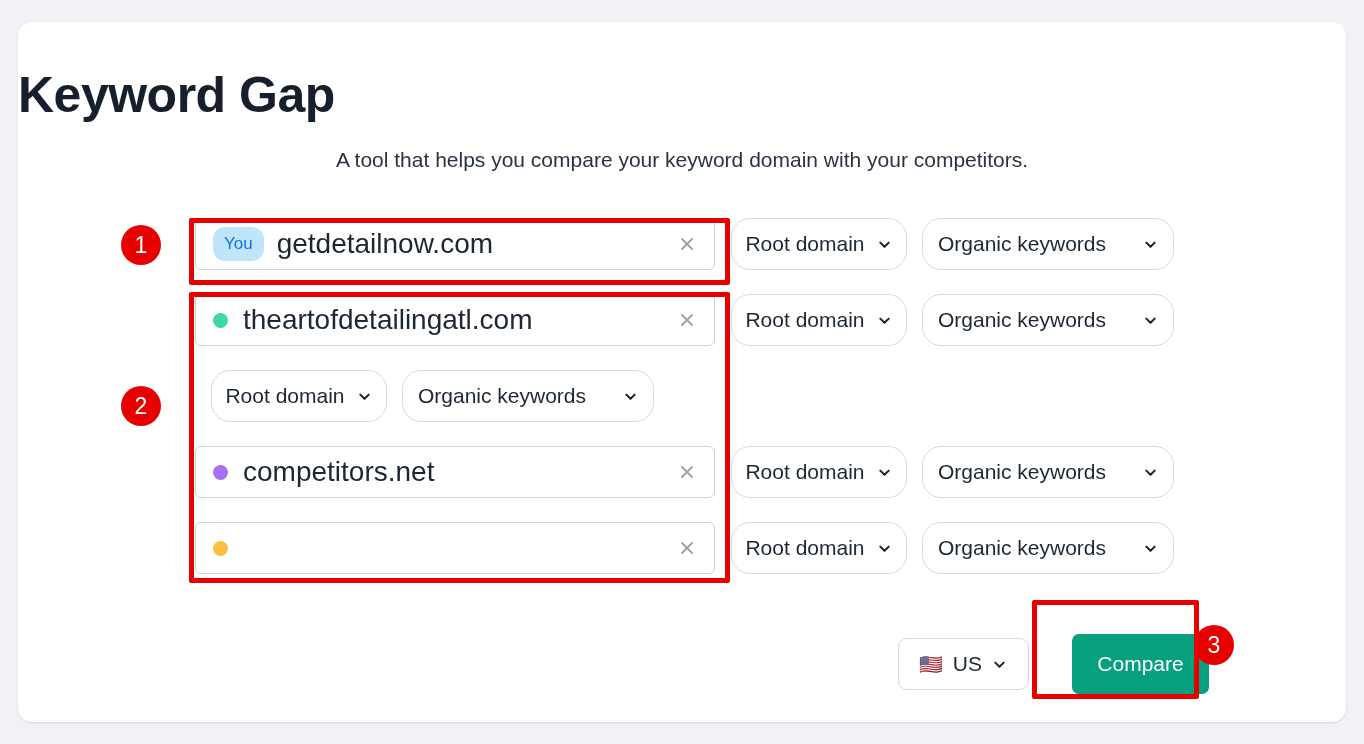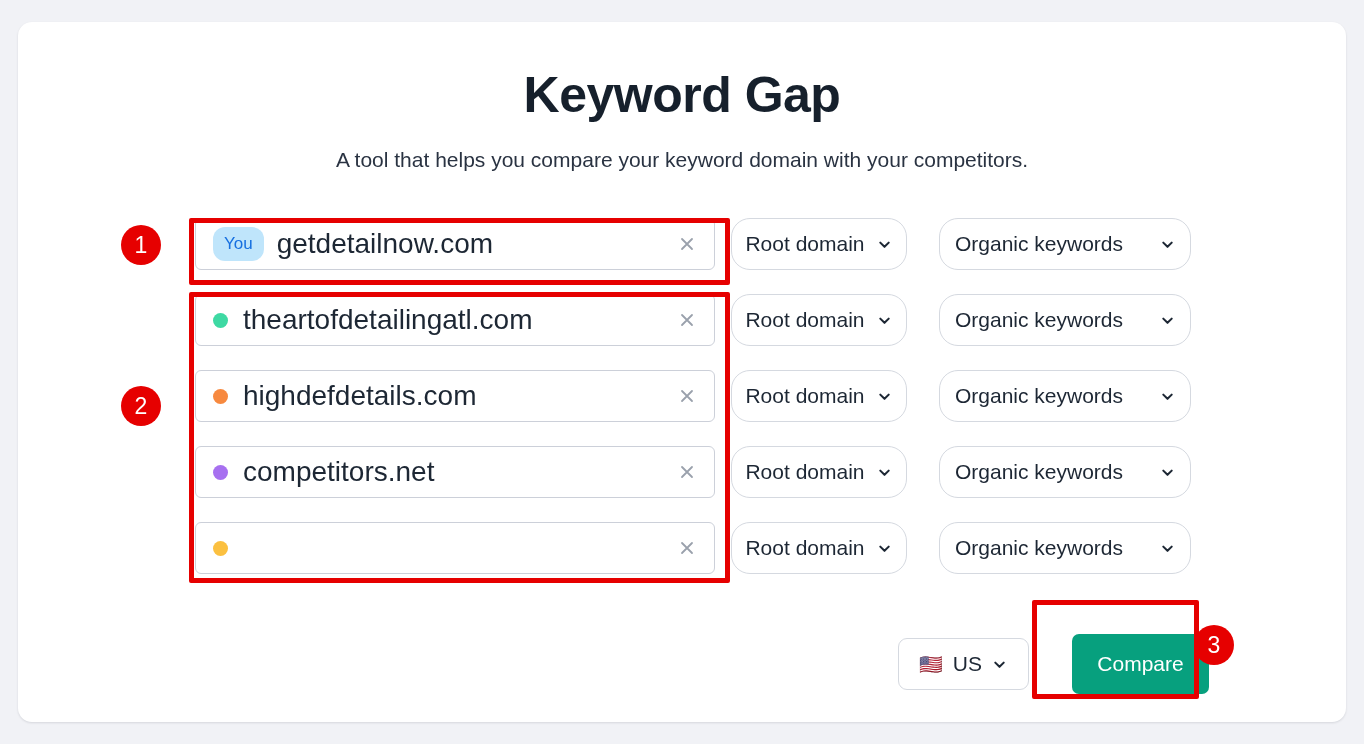--- a/index.html
+++ b/index.html
@@ -23,21 +23,20 @@
     background: #ffffff;
     border-radius: 14px;
     box-shadow: 0 1px 3px rgba(16,24,40,0.07), 0 1px 2px rgba(16,24,40,0.05);
   }
 
   .page-title {
     position: absolute;
     left: 0;
     top: 44px;
     width: 1328px;
-    text-align: center;
     font-size: 50px;
     font-weight: bold;
     color: #16202c;
     letter-spacing: -0.5px;
   }
 
   .page-subtitle {
     position: absolute;
     left: 0;
     top: 126px;
@@ -127,21 +126,21 @@
     font-size: 21px;
     color: #1d2734;
     white-space: nowrap;
   }
   .select-scope {
     width: 176px;
     margin-left: 16px;
   }
   .select-metric {
     width: 252px;
-    margin-left: 32px;
+    margin-left: 15px;
     gap: 36px;
   }
   .chev {
     width: 16px;
     height: 16px;
     color: #1d2734;
     flex: 0 0 auto;
     display: flex;
     align-items: center;
     justify-content: center;
@@ -266,29 +265,20 @@
         <span>Organic keywords</span>
         <span class="chev">
           <svg width="15" height="15" viewBox="0 0 16 16" fill="none" stroke="currentColor" stroke-width="2.2" stroke-linecap="round" stroke-linejoin="round">
               <path d="M3.5 6 L8 10.5 L12.5 6"></path>
             </svg>
         </span>
       </div>
     </div>
 
     <div class="row">
-      <div class="domain-box">
-        <span class="dot" style="background:#f7893f"></span>
-        <span class="domain-text">highdefdetails.com</span>
-        <span class="clear-icon">
-          <svg width="20" height="20" viewBox="0 0 20 20" fill="none" stroke="currentColor" stroke-width="1.8" stroke-linecap="round">
-              <path d="M5 5 L15 15 M15 5 L5 15"></path>
-            </svg>
-        </span>
-      </div>
       <div class="select select-scope">
         <span>Root domain</span>
         <span class="chev">
           <svg width="15" height="15" viewBox="0 0 16 16" fill="none" stroke="currentColor" stroke-width="2.2" stroke-linecap="round" stroke-linejoin="round">
               <path d="M3.5 6 L8 10.5 L12.5 6"></path>
             </svg>
         </span>
       </div>
       <div class="select select-metric">
         <span>Organic keywords</span>

